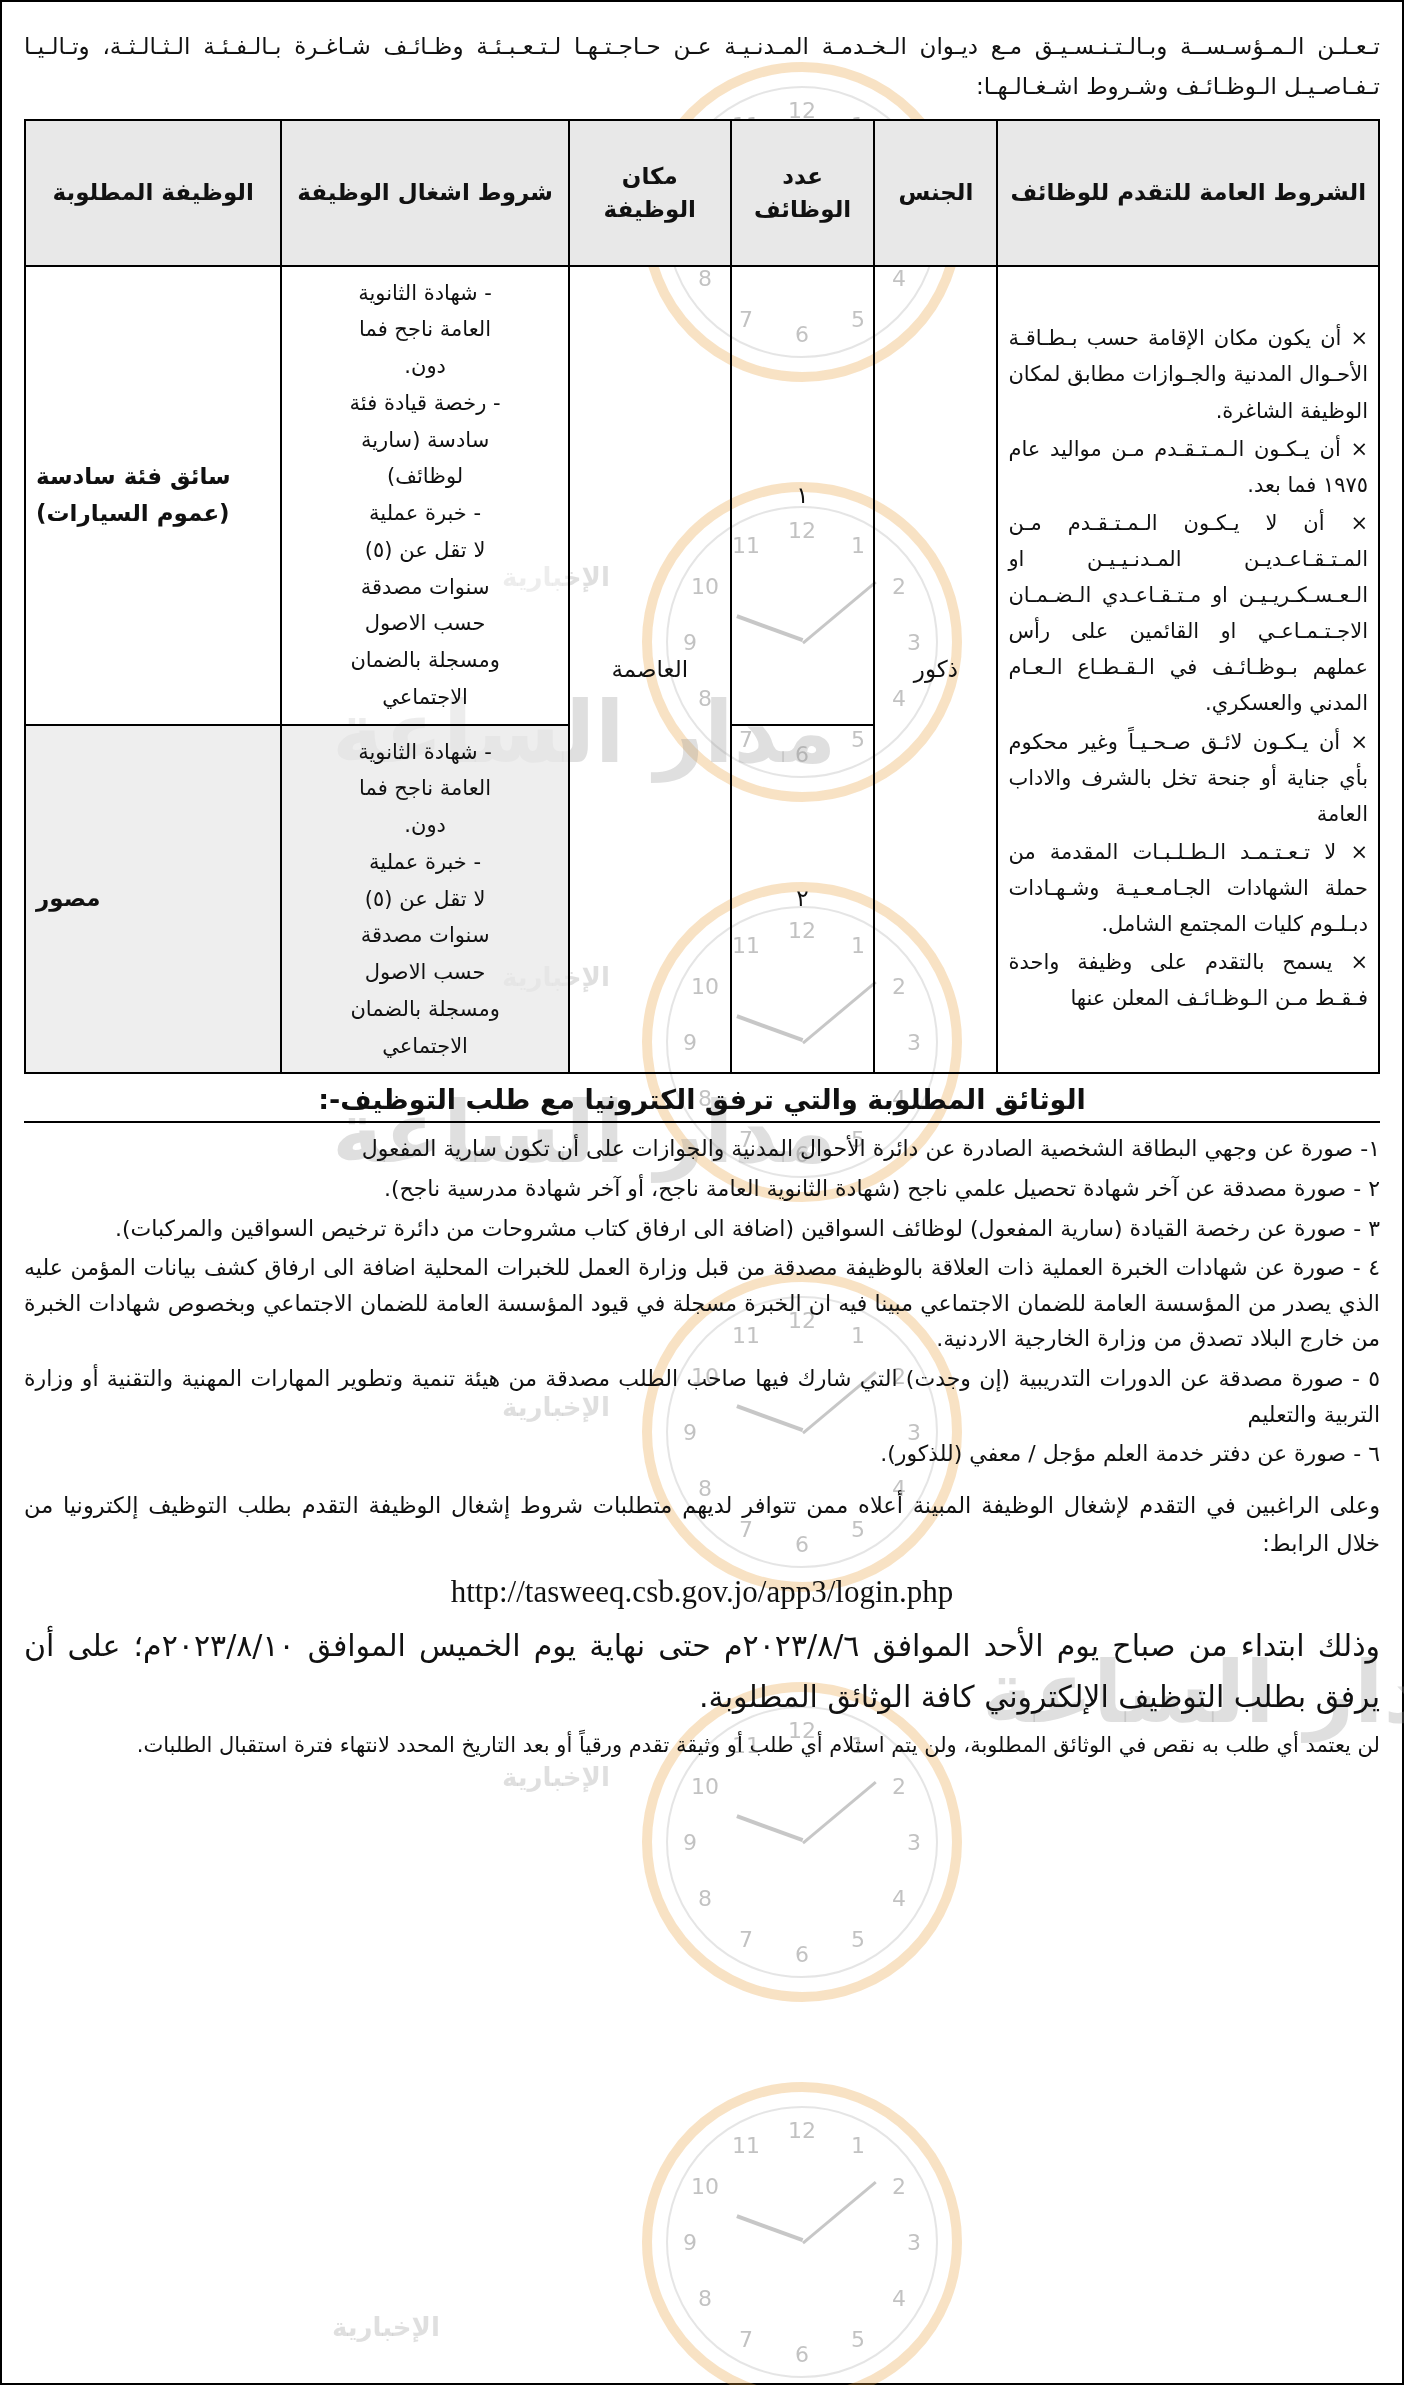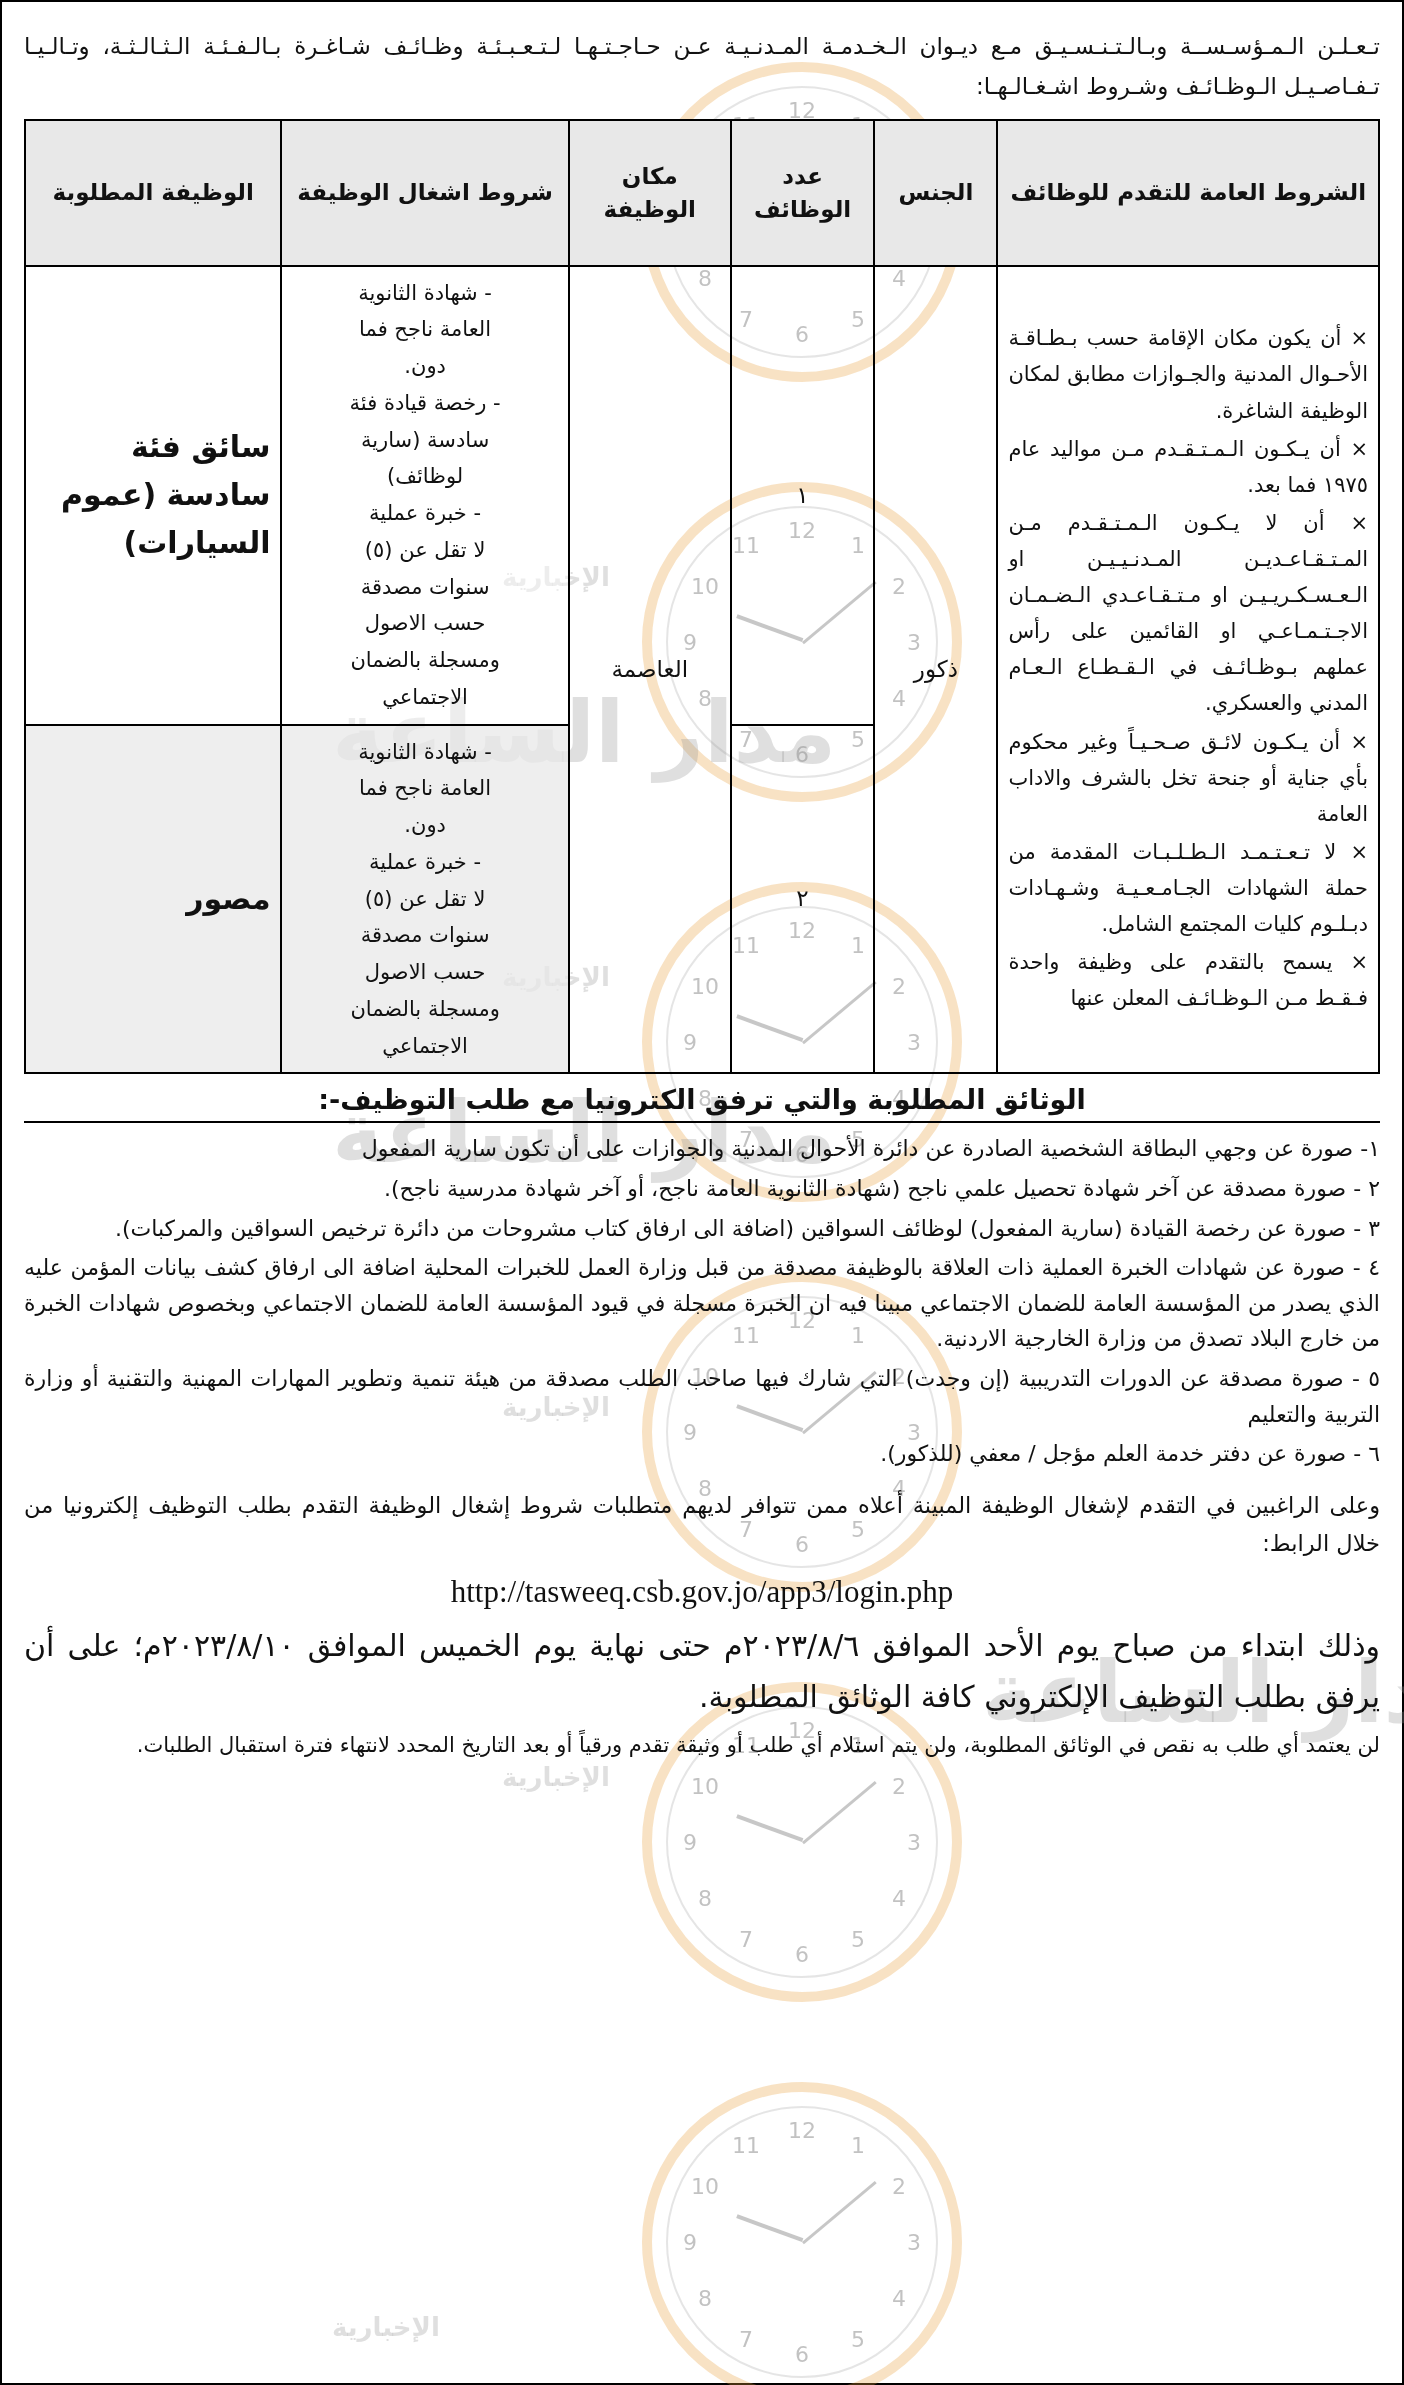--- a/index.html
+++ b/index.html
@@ -138,22 +138,22 @@
     line-height: 1.6;
   }
   td.cell-req {
     text-align: center;
     font-size: 21px;
     line-height: 1.75;
     background: rgba(255,255,255,0.45);
   }
   td.cell-req.shaded { background: rgba(232,232,232,0.75); }
   td.cell-job {
-    text-align: right;
-    font-size: 30px;
+    text-align: left;
+    font-size: 23px;
     font-weight: bold;
     line-height: 1.6;
   }
   td.cell-job.shaded { background: rgba(232,232,232,0.75); margin-left: 8px; }
   td.cell-conditions {
     font-size: 21px;
     line-height: 1.72;
     text-align: justify;
     vertical-align: top;
     padding: 10px 12px;

